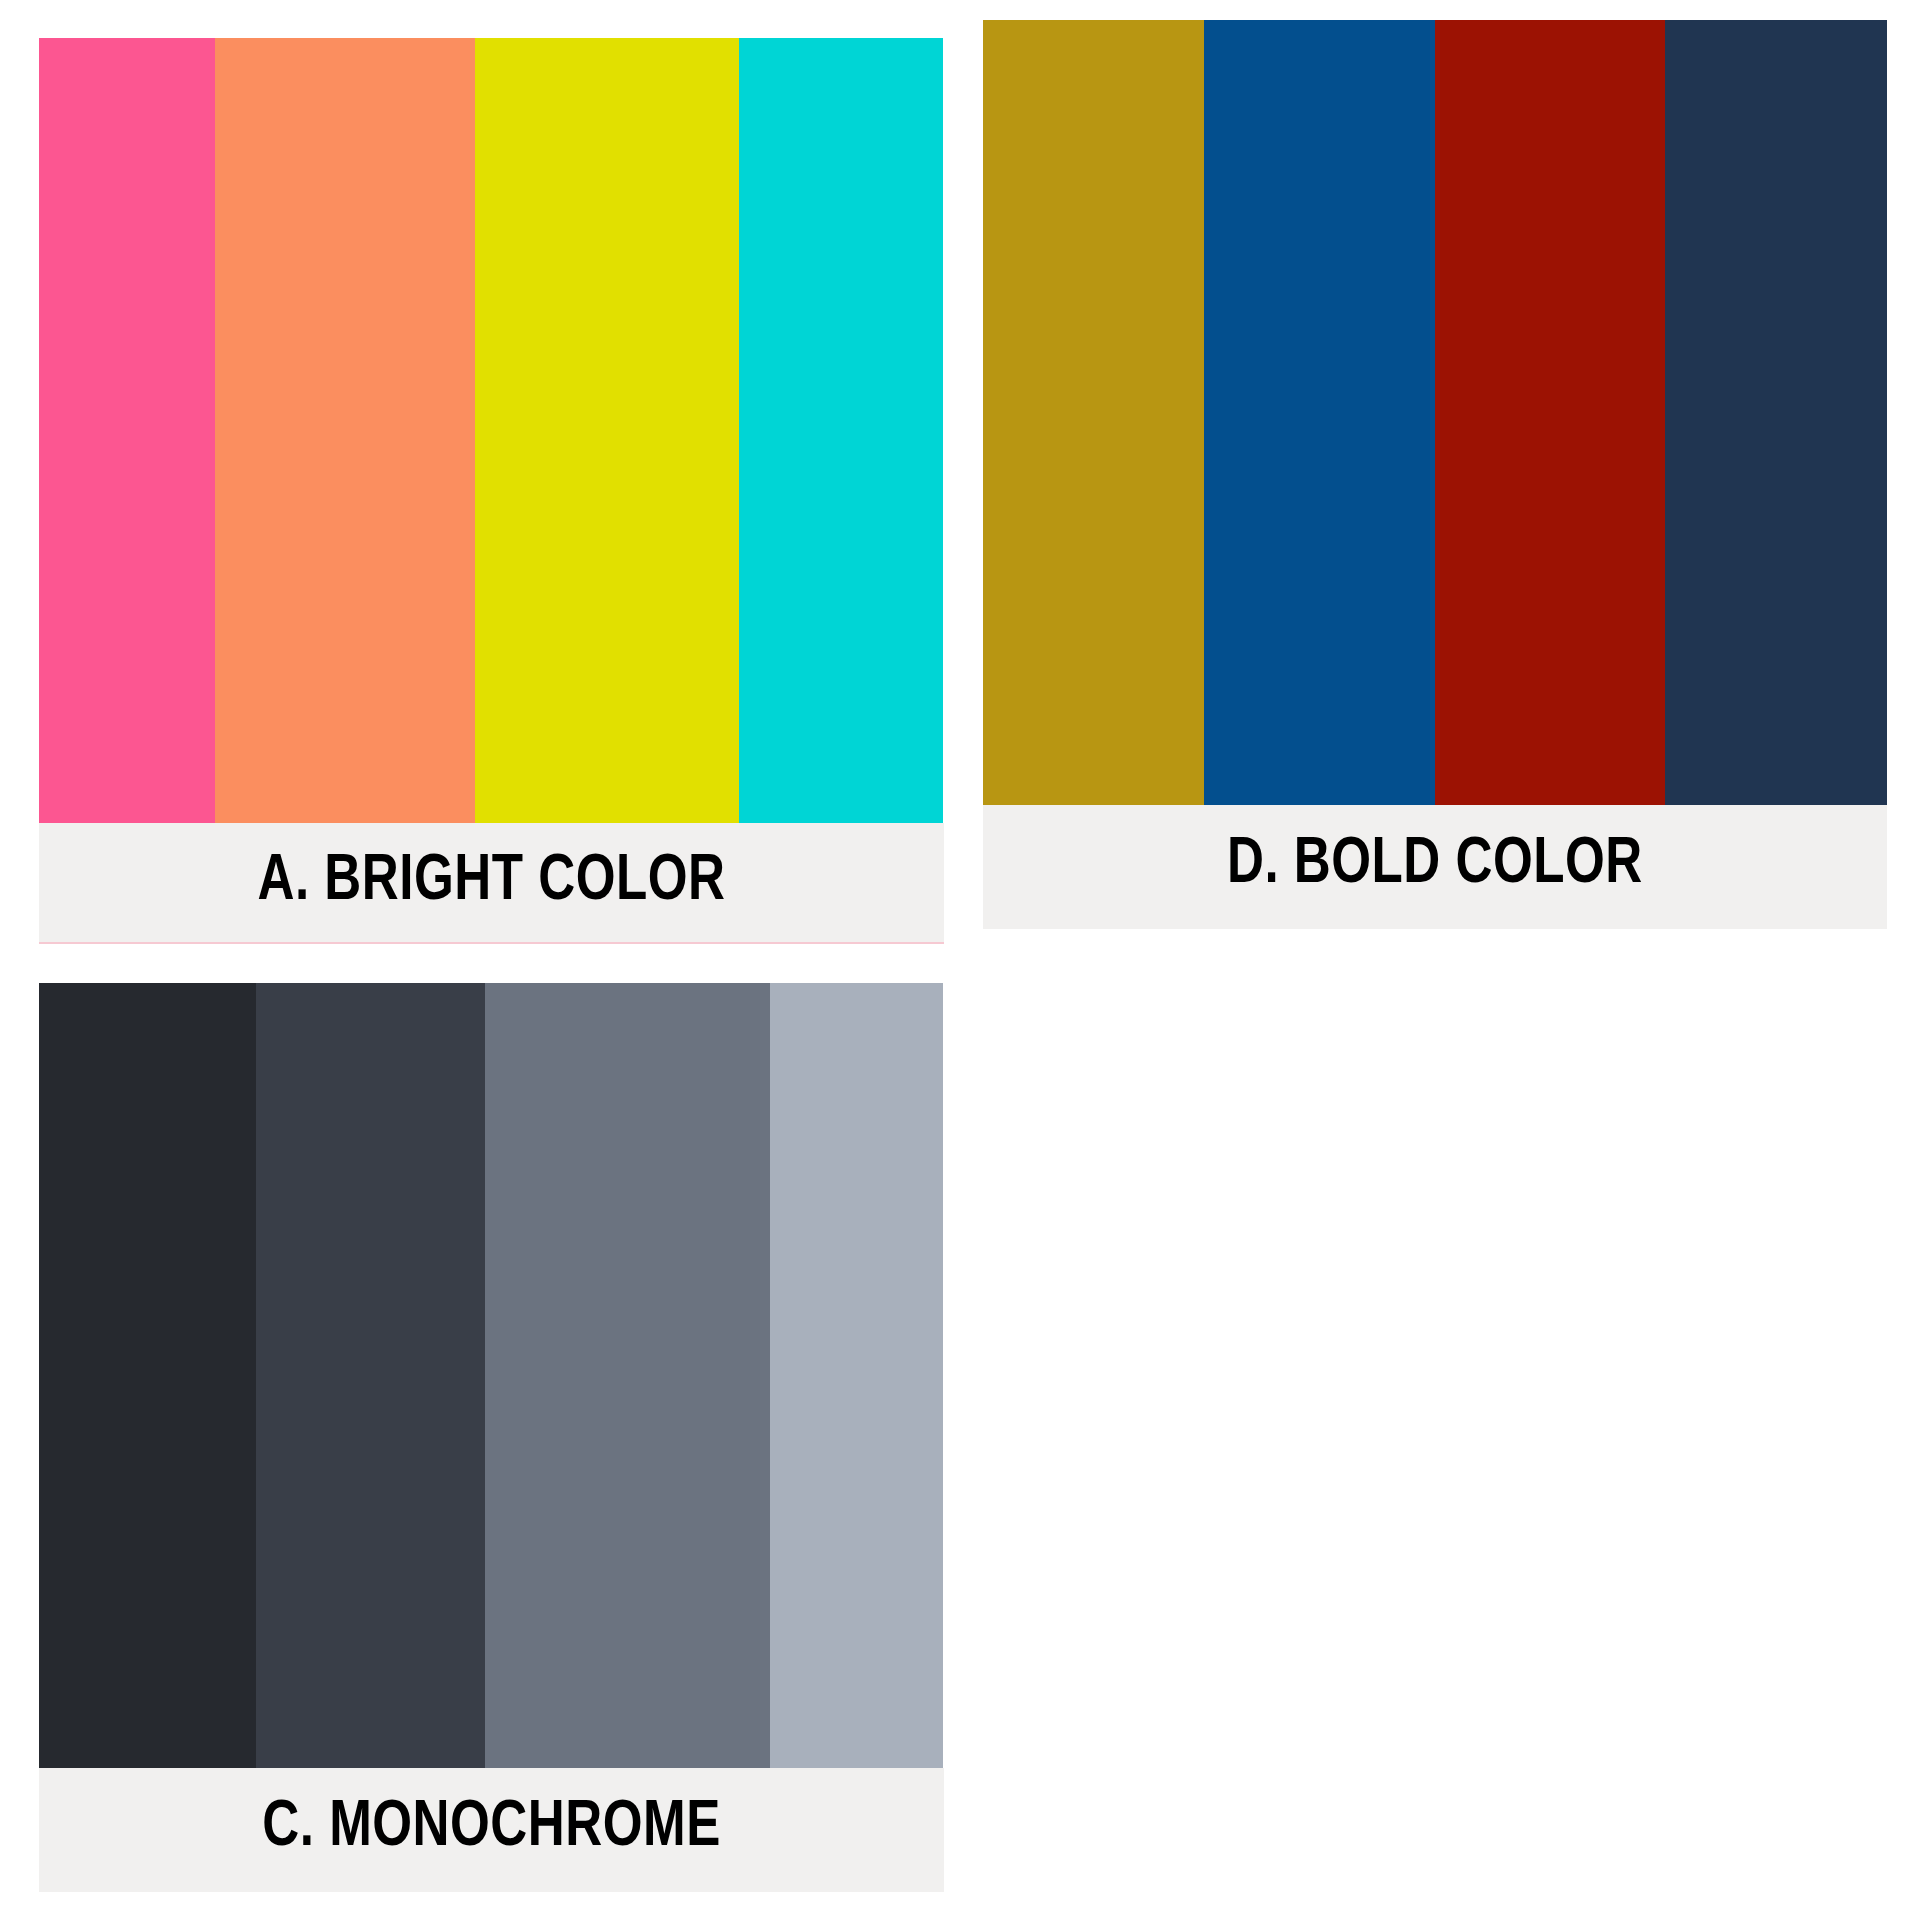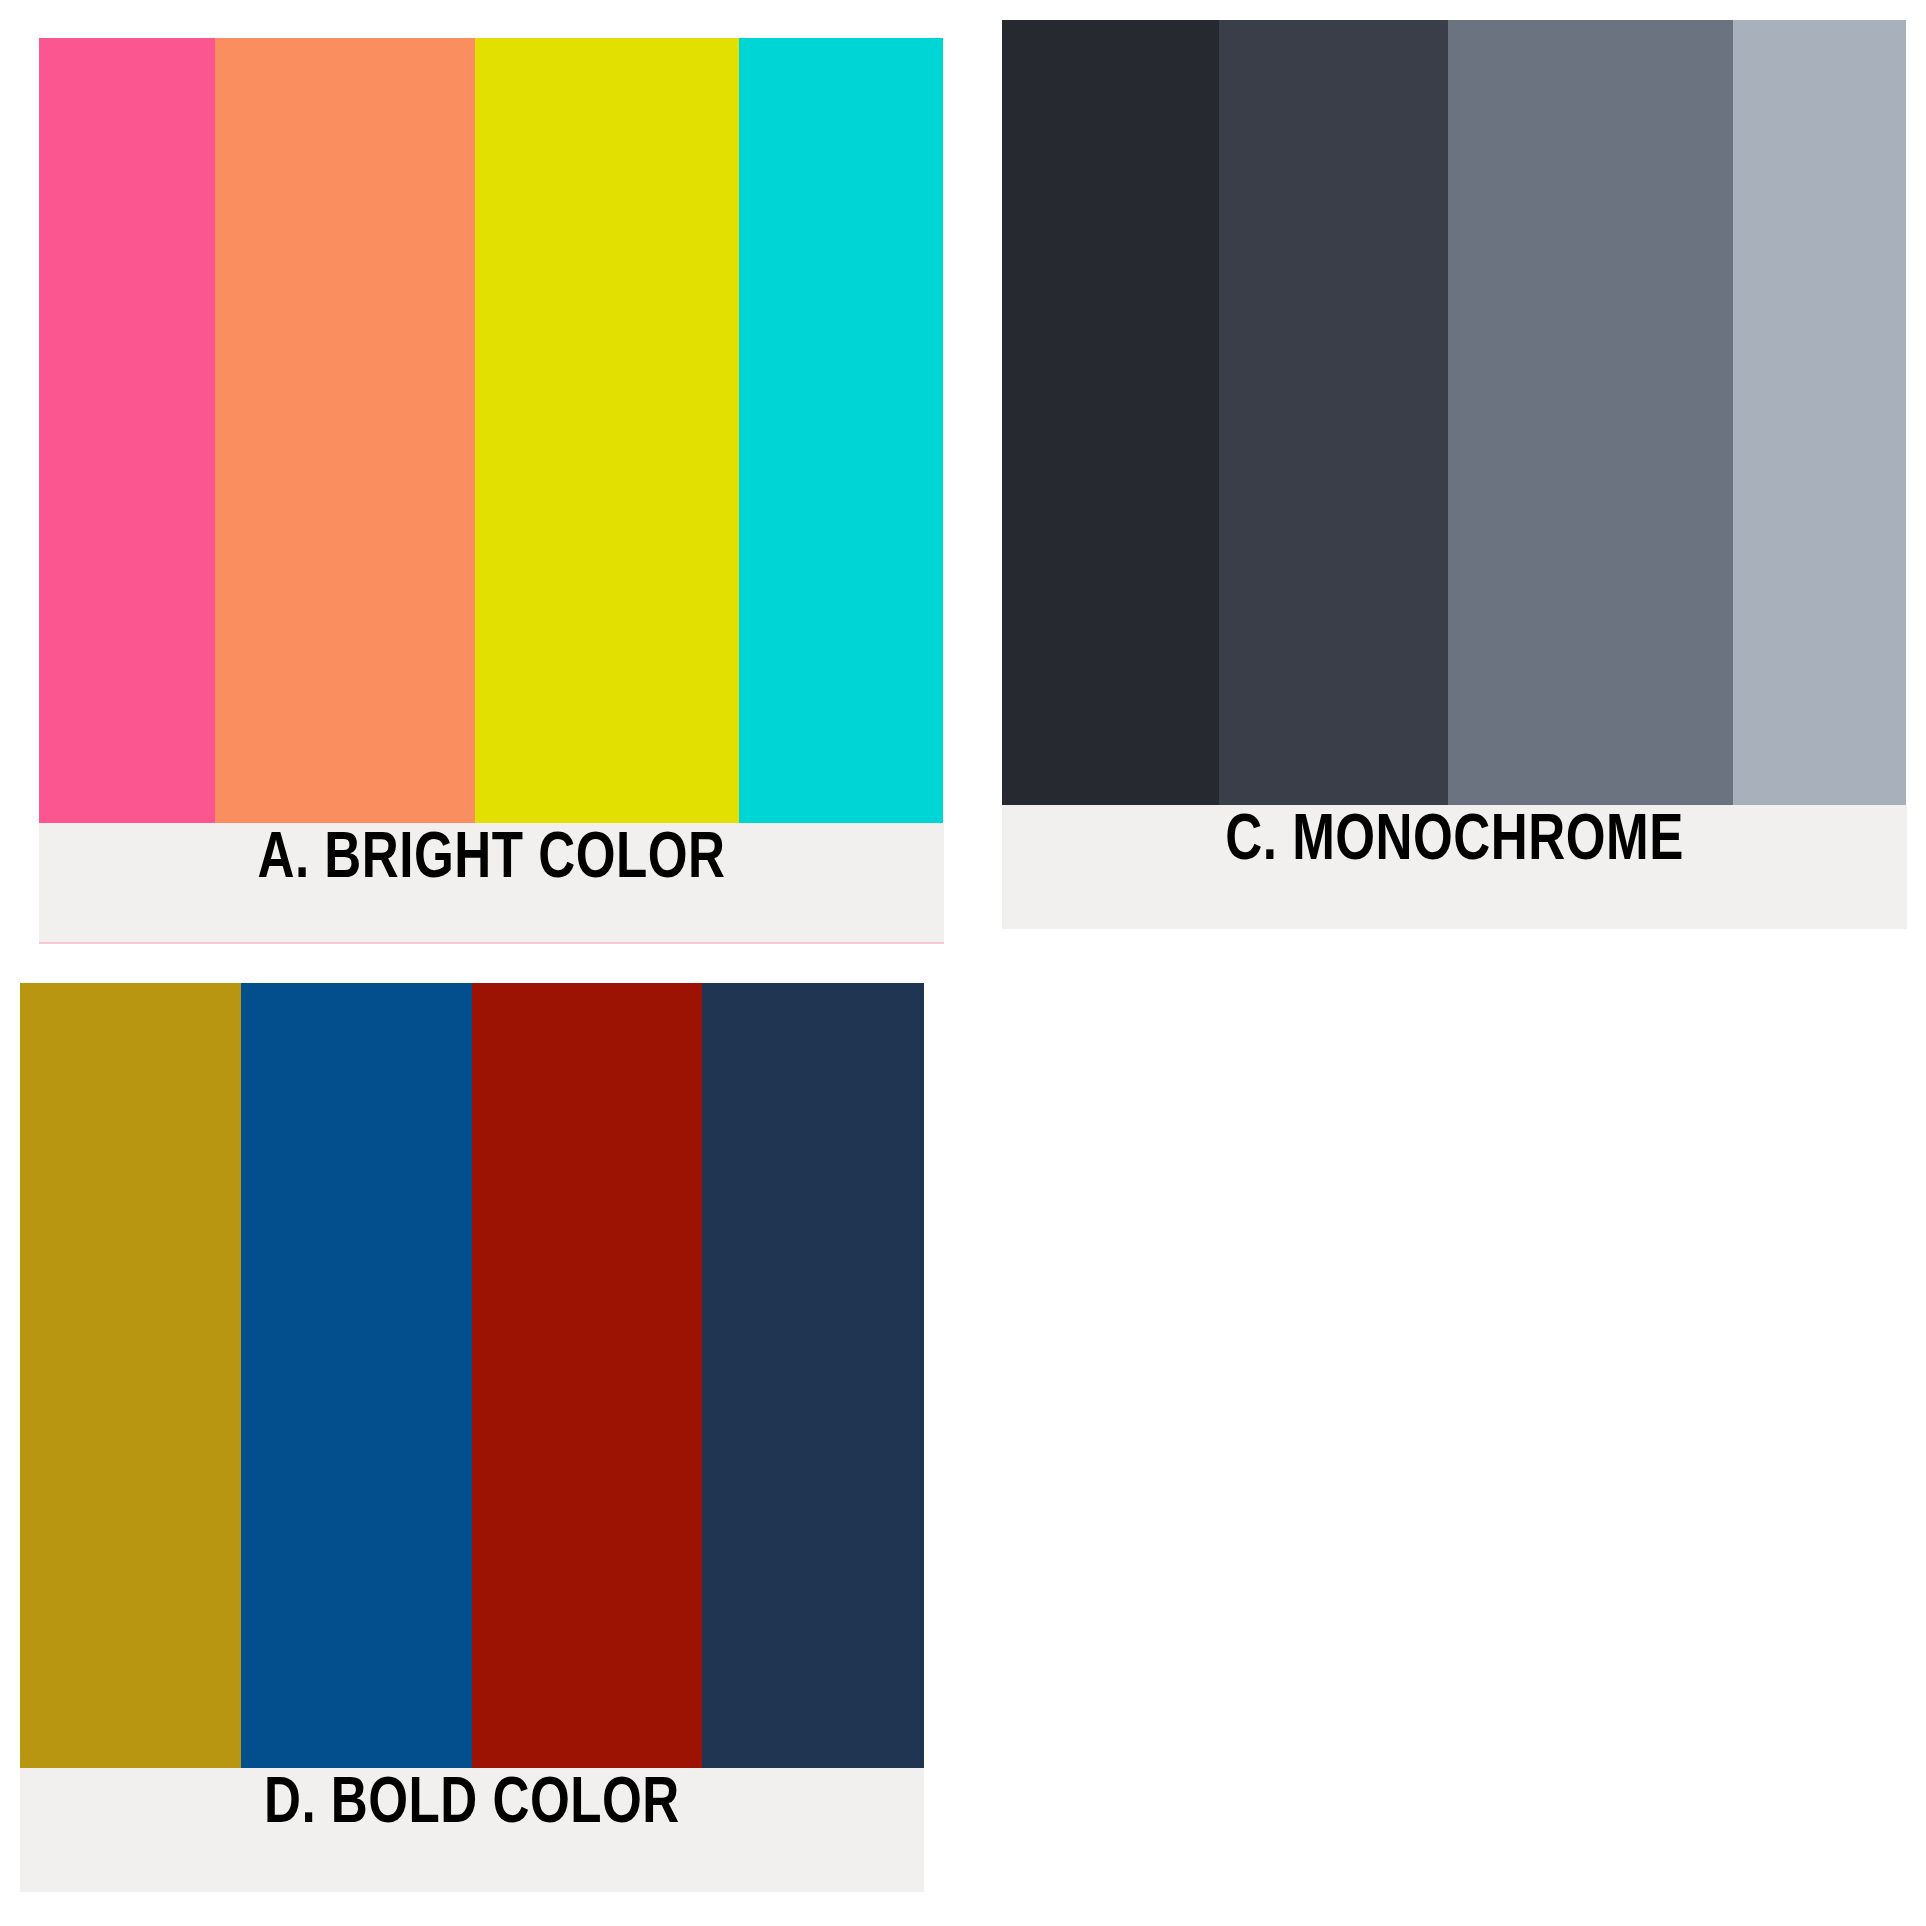--- a/index.html
+++ b/index.html
@@ -52,20 +52,21 @@
     width: 100%;
   }
   .swatch {
     height: 100%;
   }
 
   .label-band {
     flex: 1 1 auto;
     background: #F1F0EF;
     display: flex;
+    align-items: center;
     justify-content: center;
     border-bottom: 2.4px solid transparent;
   }
 
   .label-text {
     font-family: "Liberation Sans", "DejaVu Sans", sans-serif;
     font-weight: bold;
     font-size: 64px;
     line-height: 1;
     letter-spacing: 0.6px;
@@ -90,42 +91,42 @@
         <div class="swatch" style="background-color: rgb(225, 224, 0); flex: 0 0 29.2%;"></div>
         <div class="swatch" style="background-color: rgb(0, 213, 213); flex: 0 0 22.6%;"></div>
       </div>
       <div class="label-band" style="background-color: rgb(241, 240, 239); border-bottom-color: rgb(246, 201, 210);">
         <span class="label-text">A. BRIGHT COLOR</span>
       </div>
     </div>
   </div>
 
 
+  <div class="card br">
+    <div class="card-inner">
+      <div class="swatches">
+        <div class="swatch" style="background-color: rgb(184, 150, 18); flex: 0 0 24.5%;"></div>
+        <div class="swatch" style="background-color: rgb(3, 79, 142); flex: 0 0 25.5%;"></div>
+        <div class="swatch" style="background-color: rgb(156, 18, 3); flex: 0 0 25.5%;"></div>
+        <div class="swatch" style="background-color: rgb(32, 53, 81); flex: 0 0 24.5%;"></div>
+      </div>
+      <div class="label-band" style="background-color: rgb(241, 240, 239); border-bottom-color: rgb(241, 240, 239);">
+        <span class="label-text">D. BOLD COLOR</span>
+      </div>
+    </div>
+  </div>
+
   <div class="card bl">
     <div class="card-inner">
       <div class="swatches">
         <div class="swatch" style="background-color: rgb(38, 41, 47); flex: 0 0 24%;"></div>
         <div class="swatch" style="background-color: rgb(57, 62, 72); flex: 0 0 25.3%;"></div>
         <div class="swatch" style="background-color: rgb(107, 115, 128); flex: 0 0 31.5%;"></div>
         <div class="swatch" style="background-color: rgb(168, 176, 188); flex: 0 0 19.2%;"></div>
       </div>
       <div class="label-band" style="background-color: rgb(241, 240, 239); border-bottom-color: rgb(241, 240, 239);">
         <span class="label-text">C. MONOCHROME</span>
       </div>
     </div>
   </div>
 
-  <div class="card br">
-    <div class="card-inner">
-      <div class="swatches">
-        <div class="swatch" style="background-color: rgb(184, 150, 18); flex: 0 0 24.5%;"></div>
-        <div class="swatch" style="background-color: rgb(3, 79, 142); flex: 0 0 25.5%;"></div>
-        <div class="swatch" style="background-color: rgb(156, 18, 3); flex: 0 0 25.5%;"></div>
-        <div class="swatch" style="background-color: rgb(32, 53, 81); flex: 0 0 24.5%;"></div>
-      </div>
-      <div class="label-band" style="background-color: rgb(241, 240, 239); border-bottom-color: rgb(241, 240, 239);">
-        <span class="label-text">D. BOLD COLOR</span>
-      </div>
-    </div>
-  </div>
-
 </div>
 
 
 </body></html>

